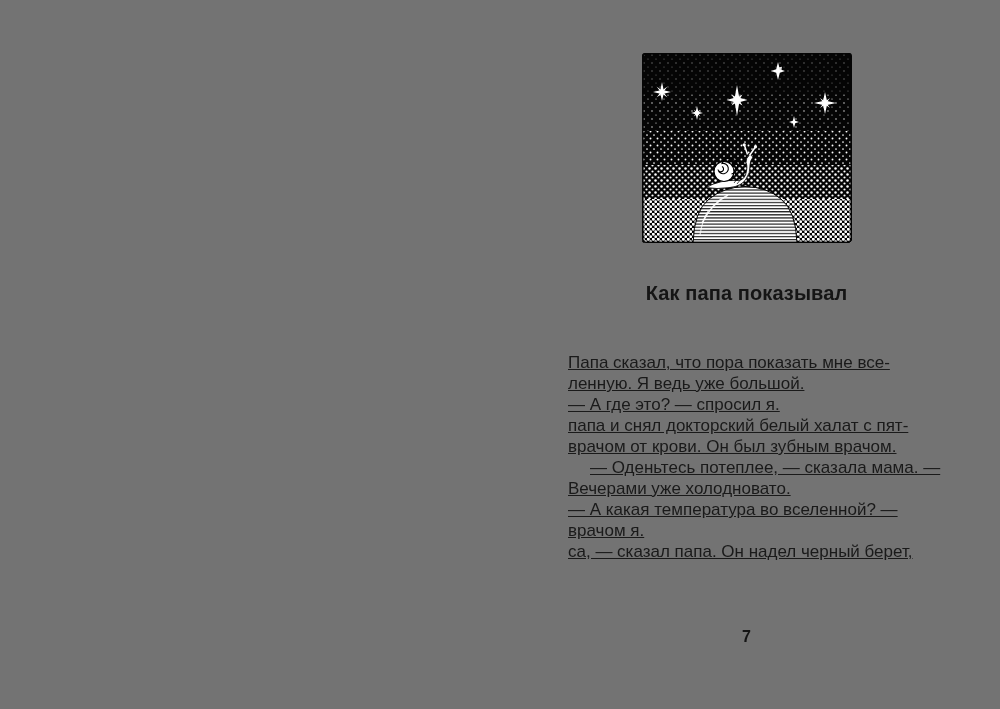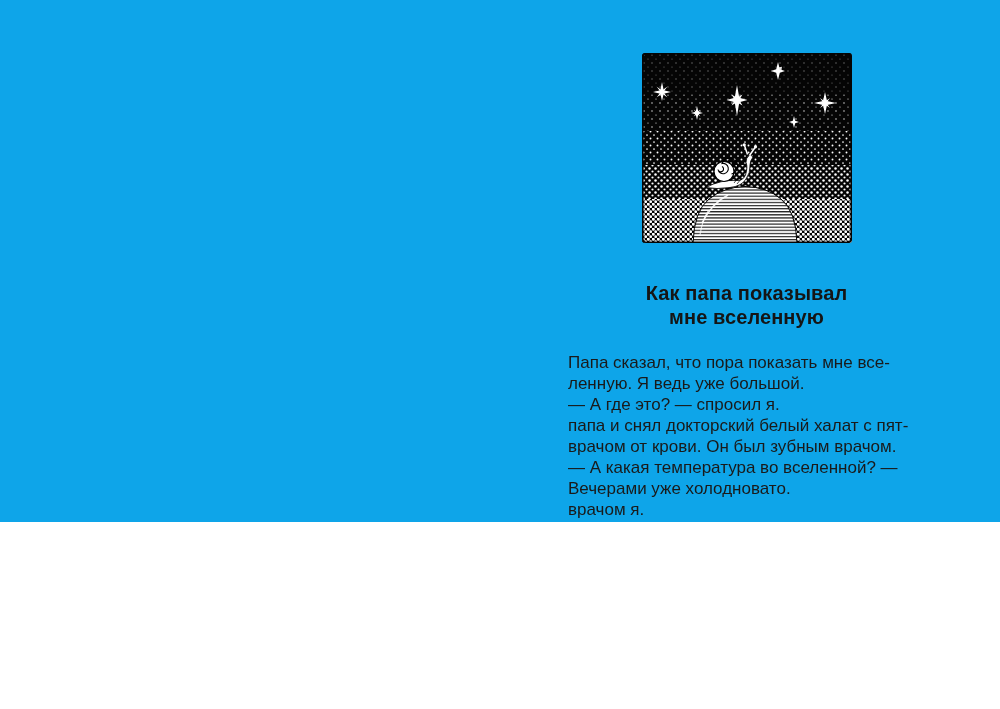--- a/index.html
+++ b/index.html
@@ -1,33 +1,33 @@
 <!DOCTYPE html>
 <html><head>
 <meta charset="utf-8">
 <style>
   html,body{margin:0;padding:0;background:#ffffff;}
   .page{
-    position:relative;width:1000px;height:522px;background:#0ea5e9;
+    position:relative;width:1000px;height:709px;background:#737373;
     font-family:"Liberation Sans","DejaVu Sans",sans-serif;overflow:hidden;
   }
   .illustration{
     position:absolute;left:642px;top:53px;width:210px;height:190px;
   }
   .illustration svg{display:block;width:210px;height:190px;}
   .chapter-title{
     position:absolute;left:568px;top:281px;width:357px;
     text-align:center;font-weight:bold;font-size:20px;line-height:24px;
     color:#151515;letter-spacing:0.1px;margin:0;
   }
   .body-text{
     position:absolute;left:568px;top:352px;width:370px;
     font-size:17px;line-height:21px;color:#1a1a1a;
   }
-  .body-text .line{white-space:nowrap;}
+  .body-text .line{white-space:nowrap;text-decoration:underline;}
   .body-text .line.indent{padding-left:22px;}
   .page-number{
     position:absolute;left:568px;top:628px;width:357px;
     text-align:center;font-weight:bold;font-size:16px;color:#151515;
   }
 </style>
 </head>
 <body>
 
 <div class="page">
@@ -106,29 +106,30 @@
           <path d="M92,130 L96,125 M95,131 L99,126" stroke="#000000" stroke-width="0.7"></path>
         </g>
       </g>
 
       <rect x="0.8" y="0.8" width="208.4" height="188.4" rx="3" fill="none" stroke="#050505" stroke-width="1.6"></rect>
     </svg>
   </div>
 
   <h1 class="chapter-title">
     <div>Как папа показывал</div>
-    <div>мне вселенную</div>
   </h1>
 
   <div class="body-text">
       <div class="line">Папа сказал, что пора показать мне все-</div>
       <div class="line">ленную. Я ведь уже большой.</div>
       <div class="line">— А где это? — спросил я.</div>
       <div class="line">папа и снял докторский белый халат с пят-</div>
       <div class="line">врачом от крови. Он был зубным врачом.</div>
+      <div class="line indent">— Оденьтесь потеплее, — сказала мама. —</div>
+      <div class="line">Вечерами уже холодновато.</div>
       <div class="line">— А какая температура во вселенной? —</div>
-      <div class="line">Вечерами уже холодновато.</div>
       <div class="line">врачом я.</div>
+      <div class="line">са, — сказал папа. Он надел черный берет,</div>
     </div>
 
   <div class="page-number">7</div>
 
 </div>
 
 </body></html>

